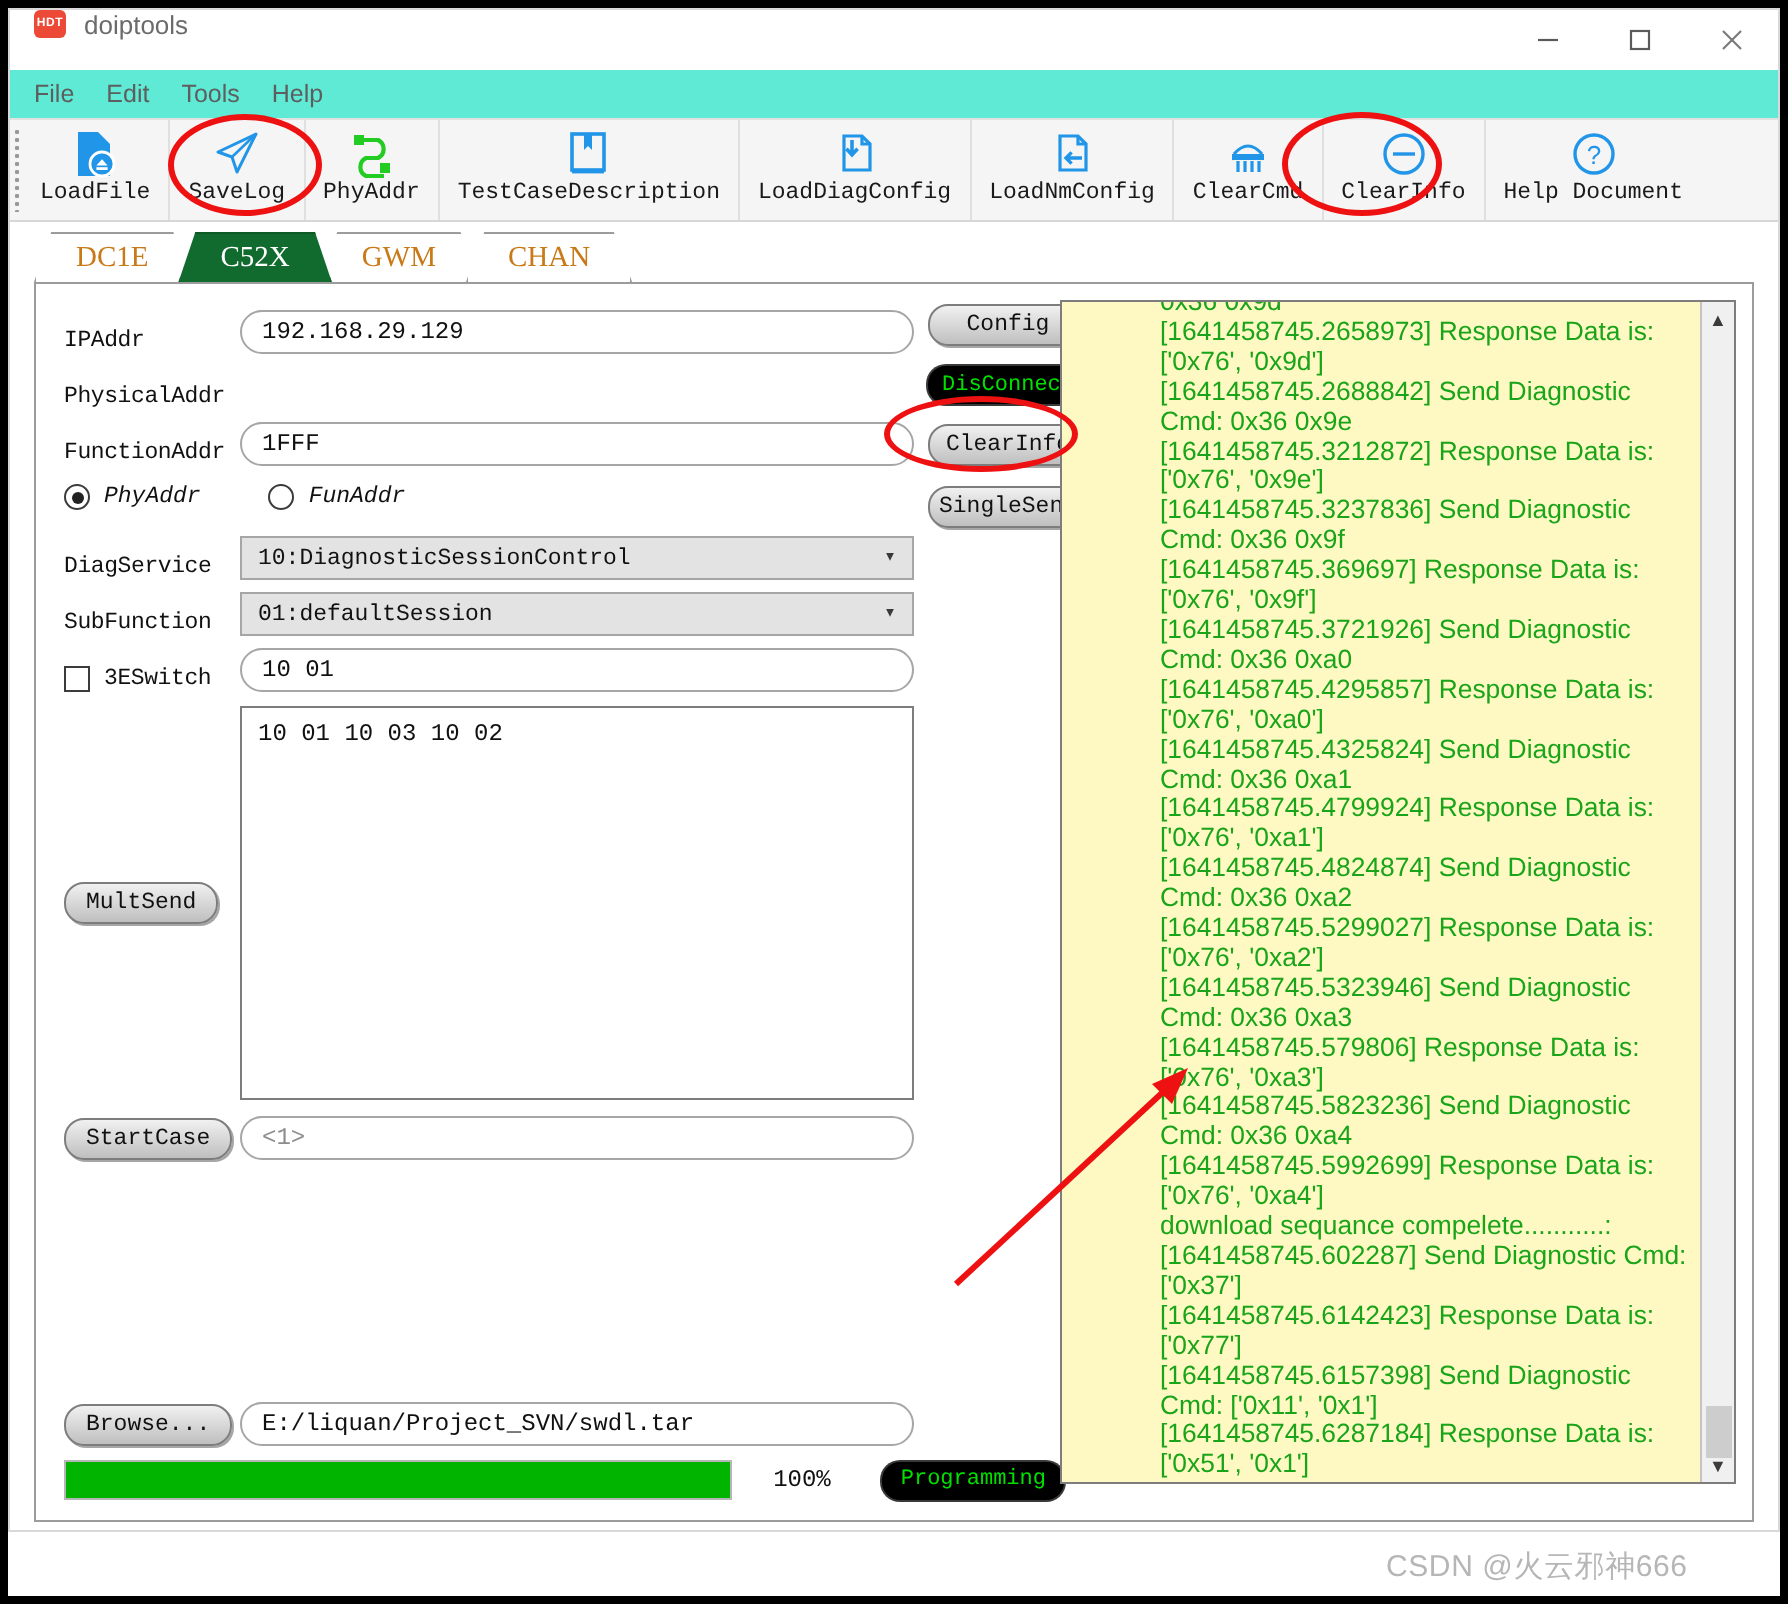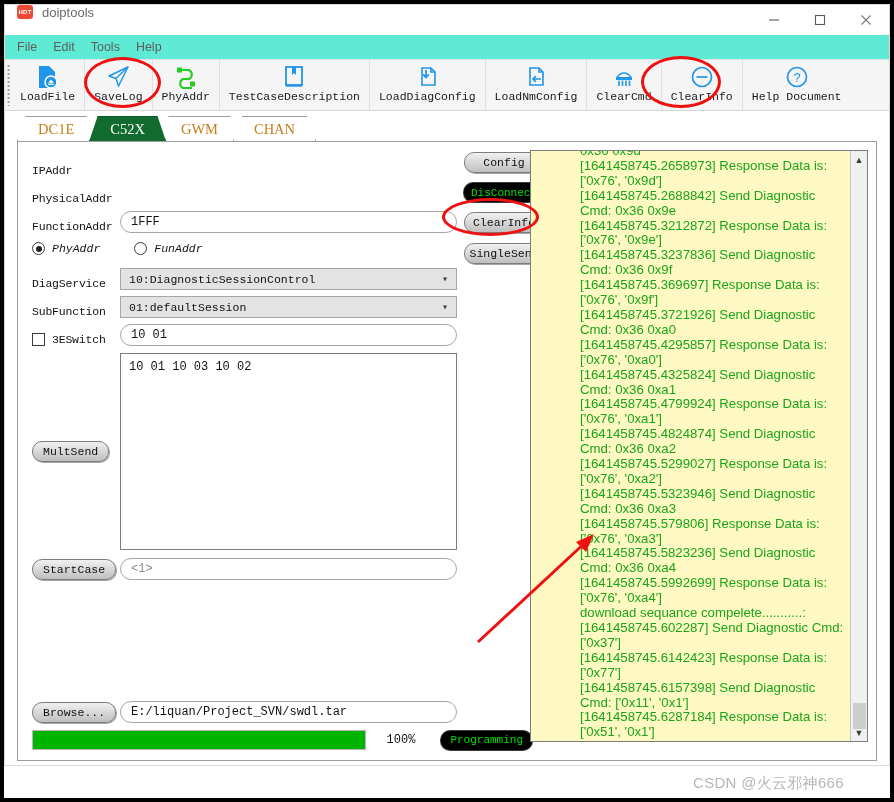--- a/index.html
+++ b/index.html
@@ -484,20 +484,21 @@
       <div class="tab">GWM</div>
       <div class="tab">CHAN</div>
     </div>
 
     <div id="main">
 
       <div id="leftpane">
 
         <div class="row">
           <div class="lbl">IPAddr</div>
+          <div class="tfield">192.168.29.129</div>
         </div>
 
         <div class="row">
           <div class="lbl">PhysicalAddr</div>
         </div>
 
         <div class="row">
           <div class="lbl">FunctionAddr</div>
           <div class="tfield">1FFF</div>
         </div>

